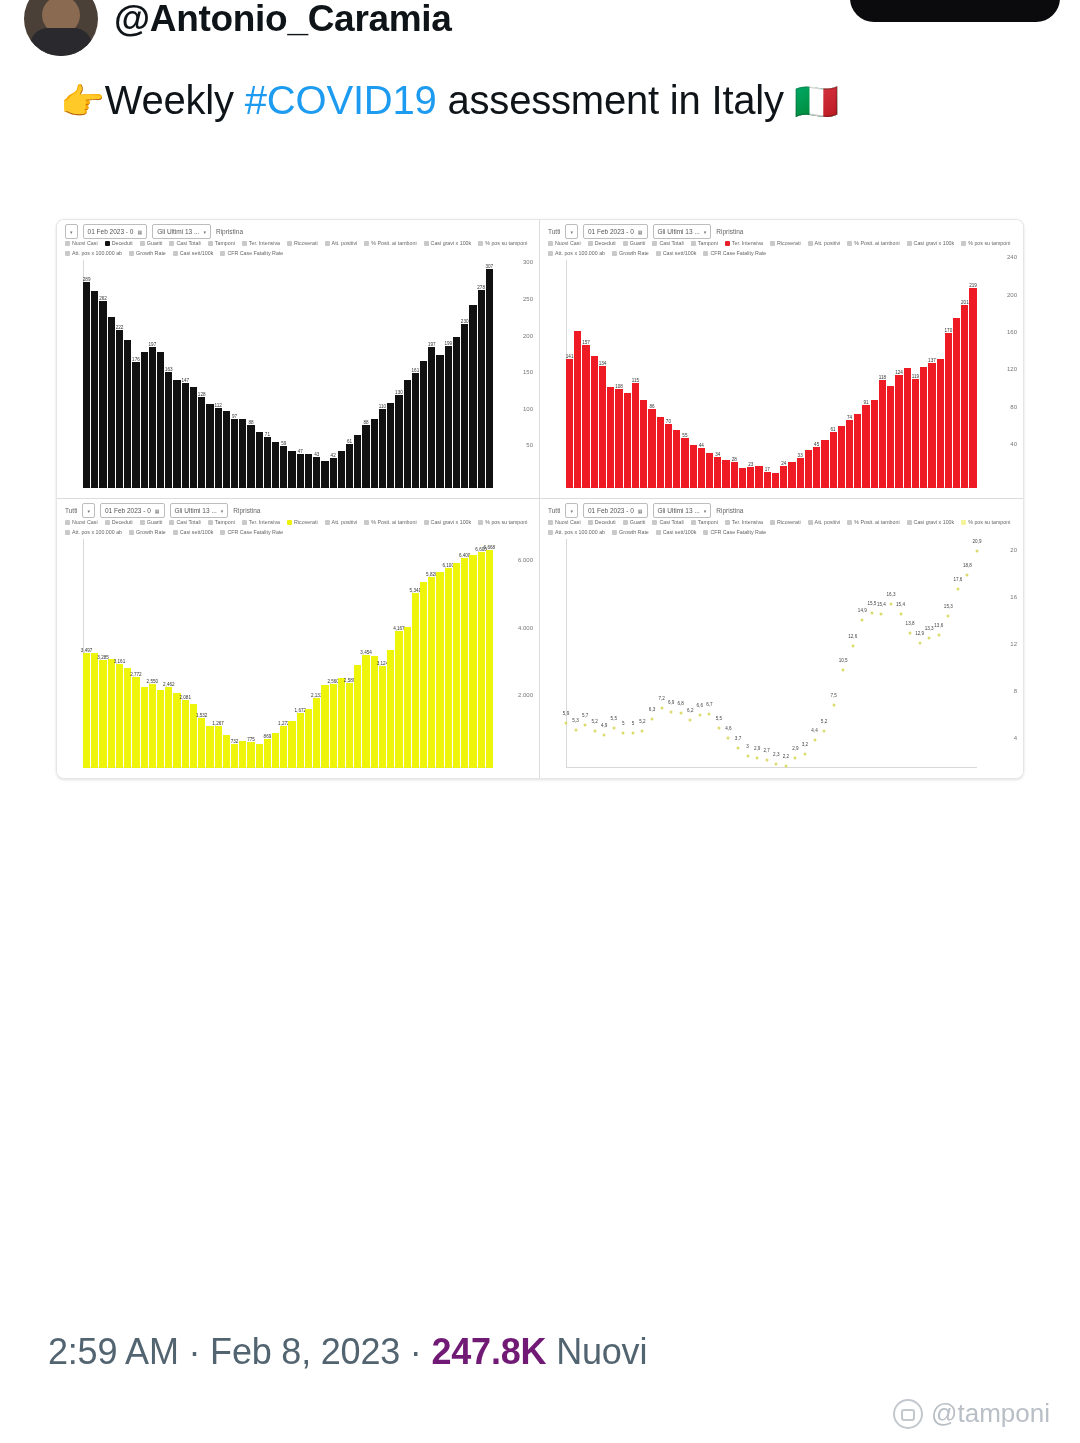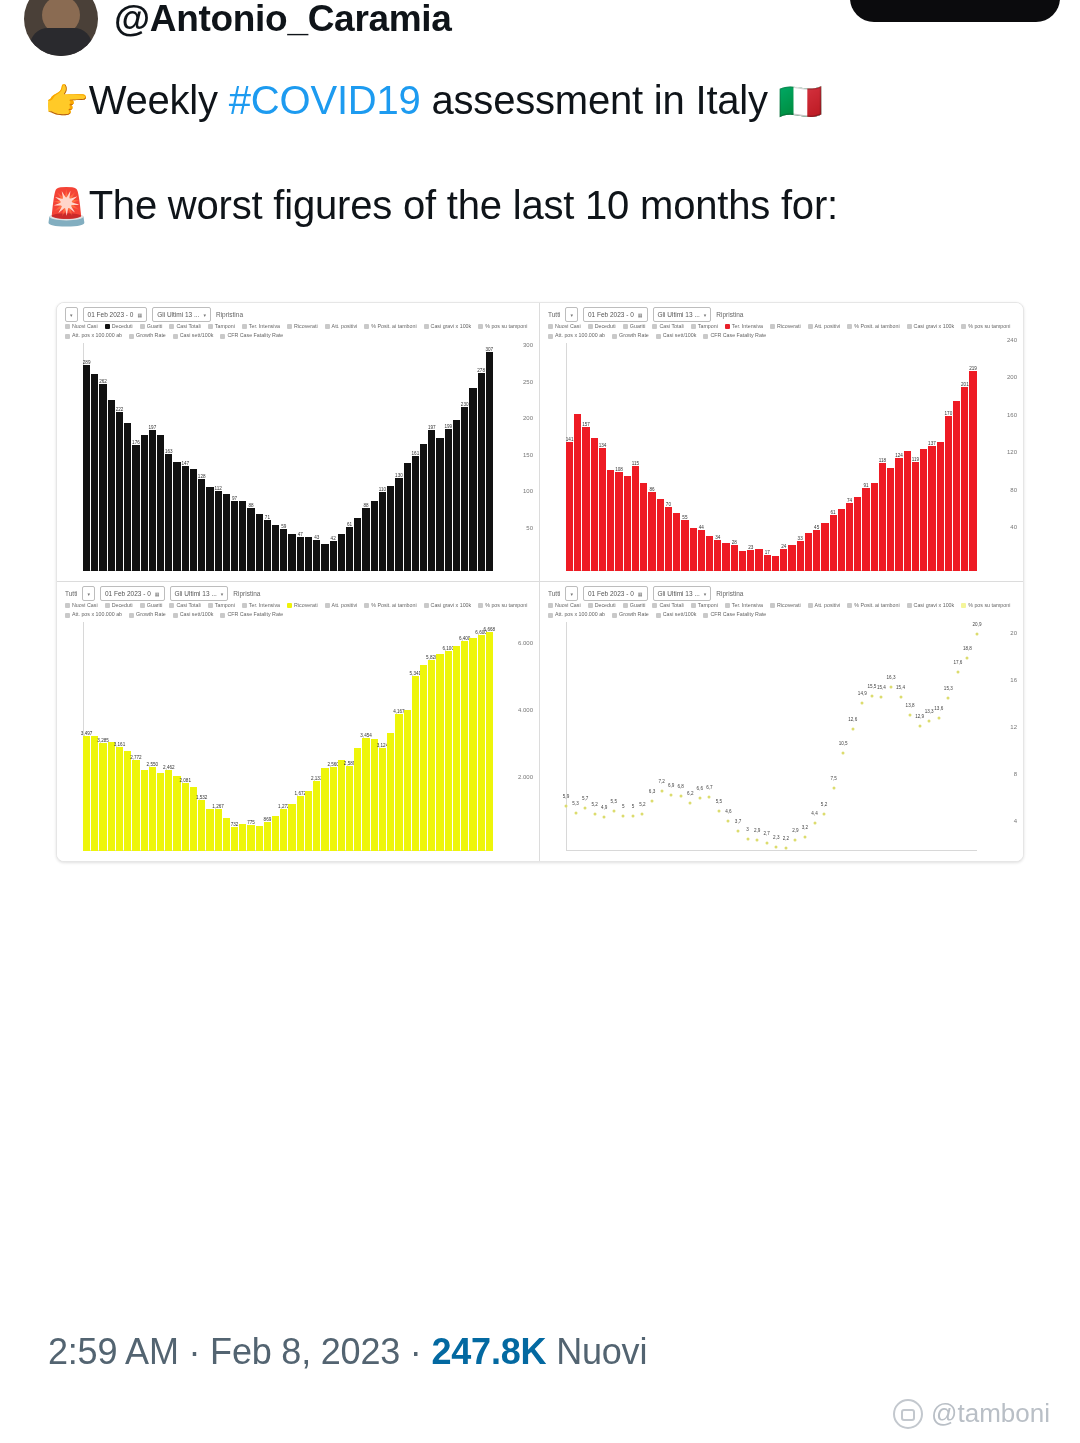--- a/index.html
+++ b/index.html
@@ -7,21 +7,21 @@
 
   
   .tweet-header{display:flex;align-items:center;gap:16px;padding:0 24px;height:56px;position:relative;}
   .avatar{width:74px;height:74px;border-radius:50%;background:#4a4038;flex:0 0 auto;margin-top:-18px;overflow:hidden;position:relative;}
   .avatar .face{position:absolute;left:18px;top:14px;width:38px;height:38px;border-radius:50%;background:#8a6b52;}
   .avatar .body{position:absolute;left:6px;bottom:-6px;width:62px;height:34px;border-radius:18px 18px 0 0;background:#2a2a2e;}
   .handle{font-size:37px;font-weight:700;letter-spacing:-0.3px;margin-top:-18px;}
   .notch{position:absolute;right:20px;top:-22px;width:210px;height:44px;border-radius:0 0 24px 24px;background:#0b0b0d;}
 
   
-  .tweet-text{padding:18px 44px 0 44px;font-size:40px;line-height:1.32;letter-spacing:-0.2px;}
+  .tweet-text{padding:18px 44px 0 44px;font-size:40px;line-height:1.32;letter-spacing:-0.2px;margin-left:16px;}
   .tweet-text p{margin:0 0 30px 0;}
   .link{color:#1d9bf0;}
   .emo{font-family:"DejaVu Sans",sans-serif;font-size:36px;}
   .blank{height:22px;}
 
   
   .dash{margin:18px 56px 0 56px;height:558px;background:#fdfdfd;border:1px solid #e6e6e6;border-radius:8px;
         box-shadow:0 1px 3px rgba(0,0,0,.12);display:grid;grid-template-columns:1fr 1fr;grid-template-rows:1fr 1fr;overflow:hidden;}
   .panel{position:relative;border-right:1px solid #dcdcdc;border-bottom:1px solid #dcdcdc;padding:6px 8px 4px 8px;box-sizing:border-box;background:#fff;}
   .panel:nth-child(2),.panel:nth-child(4){border-right:none;}
@@ -50,21 +50,21 @@
   .yaxis div{position:absolute;right:4px;transform:translateY(-50%);}
   .axisline{position:absolute;left:26px;right:46px;bottom:10px;height:1px;background:#d8d8d8;}
   .leftaxis{position:absolute;left:26px;top:40px;bottom:10px;width:1px;background:#d8d8d8;}
 
   .scatter{position:absolute;left:26px;right:46px;top:40px;bottom:10px;}
   .dot{position:absolute;width:3px;height:3px;border-radius:50%;background:#dcdc6e;transform:translate(-50%,50%);}
   .dlab{position:absolute;font-size:4.6px;color:#444;transform:translate(-50%,-140%);white-space:nowrap;}
 
   
   .footer{position:absolute;left:48px;bottom:70px;font-size:36px;color:#536471;letter-spacing:-0.2px;}
-  .footer b{color:#0369a1;}
+  .footer b{color:#701a75;}
   .wm{position:absolute;right:30px;bottom:14px;font-size:26px;color:#b9bfc6;display:flex;align-items:center;gap:8px;}
   .wm .wb{width:26px;height:26px;border-radius:50%;border:2px solid #c3c8ce;display:inline-block;position:relative;}
   .wm .wb:after{content:"";position:absolute;left:6px;top:8px;width:10px;height:8px;border:2px solid #c3c8ce;border-radius:3px;}
 </style>
 </head>
 <body>
 
 <div class="tweet-header">
   <div class="avatar">
       <div class="face"></div>
@@ -72,23 +72,20 @@
     </div>
   <div class="handle">@Antonio_Caramia</div>
   <div class="notch"></div>
 </div>
 
 <div class="tweet-text">
   <p>
     <span class="emo">👉</span><span>Weekly </span><span class="link">#COVID19</span><span> assessment in Italy </span><span class="emo">🇮🇹</span>
   </p>
   <div class="blank"></div>
-  <p>
-    <span class="emo">🚨</span><span>The worst figures of the last 10 months for:</span>
-  </p>
   <div class="blank"></div>
 </div>
 
 <div class="dash">
 
   <div class="panel">
     <div class="pbar">
       <div class="sel">
           <span class="cv">▾</span>
         </div>
@@ -1072,14 +1069,14 @@
       </div>
   </div>
 </div>
 
 <div class="footer">
   <span>2:59 AM</span><span> · </span><span>Feb 8, 2023</span><span> · </span><b>247.8K</b><span> Nuovi</span>
 </div>
 
 <div class="wm">
   <span class="wb"></span>
-  <span>@tamboni</span>
+  <span>@tamponi</span>
 </div>
 
 </body></html>

